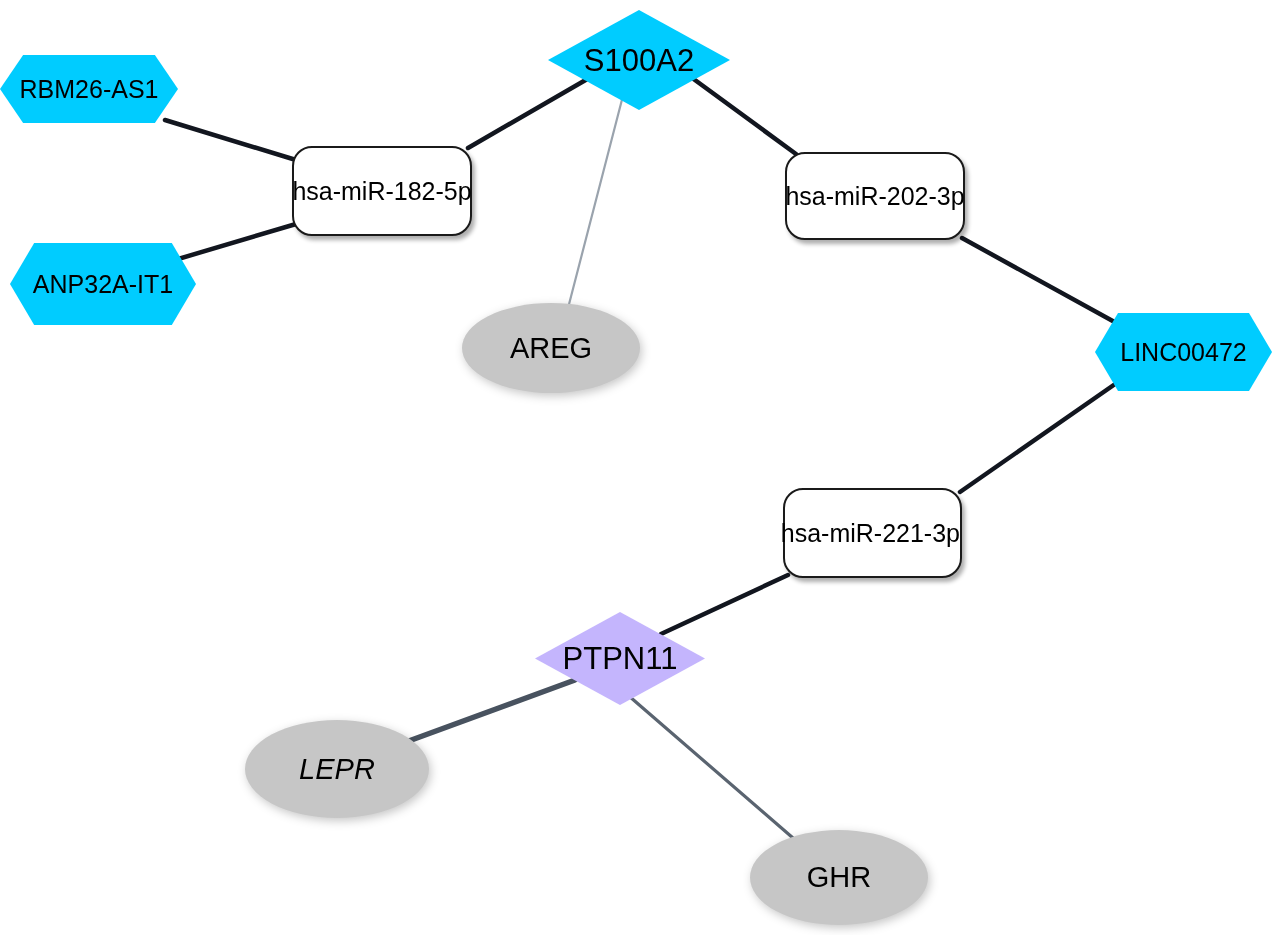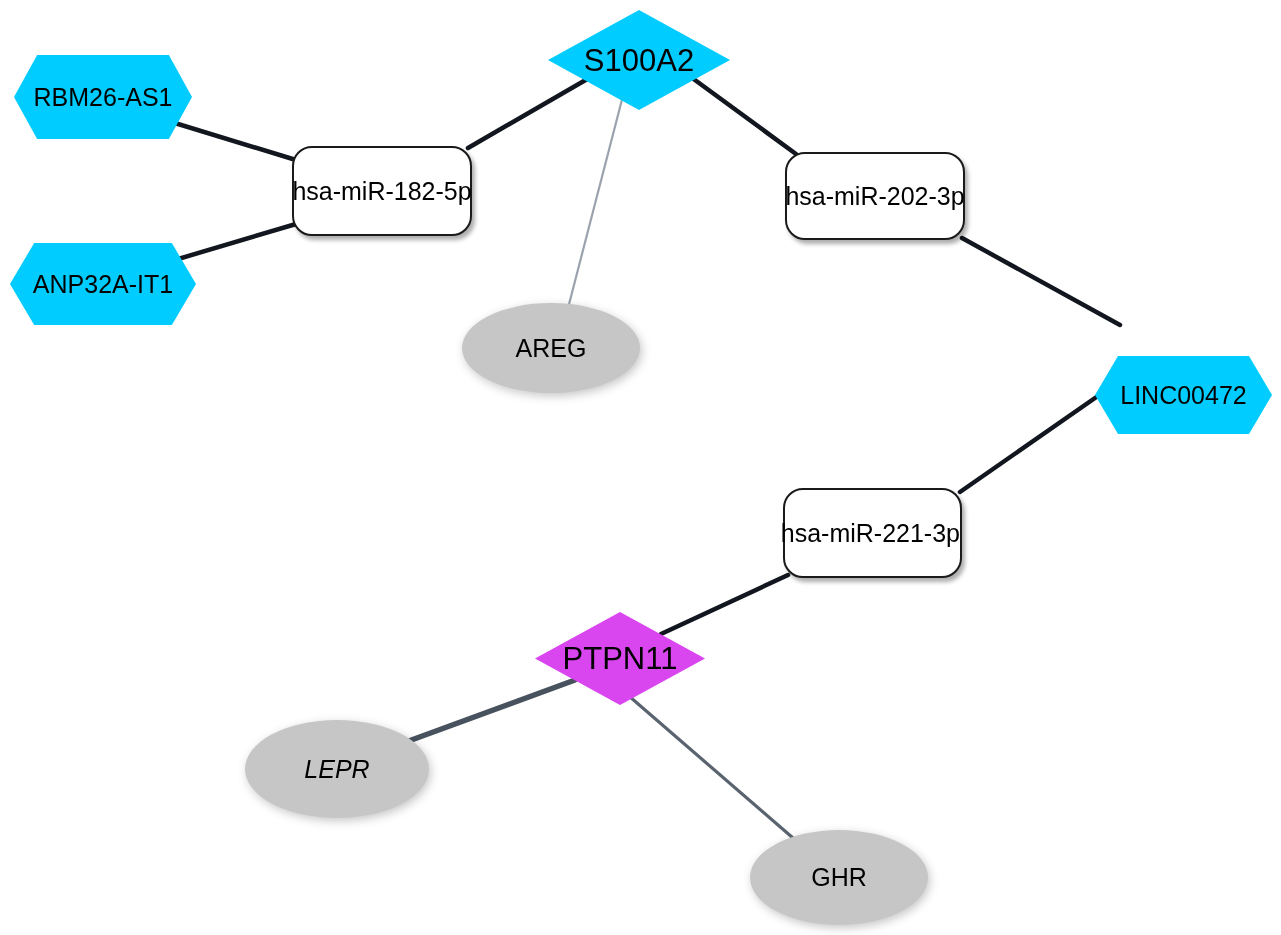--- a/index.html
+++ b/index.html
@@ -64,21 +64,21 @@
     border-radius: 20px;
     box-shadow: 3px 4px 4px rgba(0,0,0,0.32);
     font-size: 25px;
   }
 
   
   .node-ellipse {
     background: #c6c6c6;
     border-radius: 50%;
     filter: drop-shadow(2px 3px 5px rgba(0,0,0,0.22));
-    font-size: 25px;
+    font-size: 29px;
   }
 </style>
 </head>
 <body>
 
 <div id="canvas">
 
   <svg id="edge-layer" viewBox="0 0 1281 935" xmlns="http://www.w3.org/2000/svg">
       <line x1="165" y1="120" x2="296" y2="160" stroke="#12161f" stroke-width="4.5" stroke-linecap="round"></line>
       <line x1="168" y1="262" x2="296" y2="224" stroke="#12161f" stroke-width="4.5" stroke-linecap="round"></line>
@@ -86,45 +86,45 @@
       <line x1="625" y1="88" x2="567" y2="312" stroke="#9aa3ad" stroke-width="2.2" stroke-linecap="round"></line>
       <line x1="684" y1="72" x2="796" y2="154" stroke="#12161f" stroke-width="4.5" stroke-linecap="round"></line>
       <line x1="962" y1="238" x2="1120" y2="325" stroke="#12161f" stroke-width="4.5" stroke-linecap="round"></line>
       <line x1="1118" y1="382" x2="960" y2="492" stroke="#12161f" stroke-width="4.5" stroke-linecap="round"></line>
       <line x1="788" y1="575" x2="661" y2="634" stroke="#12161f" stroke-width="4.5" stroke-linecap="round"></line>
       <line x1="575" y1="680" x2="406" y2="742" stroke="#48525f" stroke-width="5.5" stroke-linecap="round"></line>
       <line x1="622" y1="690" x2="793" y2="838" stroke="#5a6470" stroke-width="3.2" stroke-linecap="round"></line>
     </svg>
 
   <div id="node-layer">
-      <div class="node node-hexagon" style="left: 14px; top: 55px; width: 178px; height: 84px; background: rgb(0, 204, 255);">
+      <div class="node node-hexagon" style="left: 0; top: 55px; width: 178px; height: 68px; background: rgb(0, 204, 255);">
         <span class="node-label">RBM26-AS1</span>
       </div>
       <div class="node node-hexagon" style="left: 10px; top: 243px; width: 186px; height: 82px; background: rgb(0, 204, 255);">
         <span class="node-label">ANP32A-IT1</span>
       </div>
       <div class="node node-roundrect" style="left: 292px; top: 146px; width: 180px; height: 90px; background: rgb(255, 255, 255);">
         <span class="node-label">hsa-miR-182-5p</span>
       </div>
       <div class="node node-diamond" style="left: 548px; top: 10px; width: 182px; height: 100px; background: rgb(0, 204, 255);">
         <span class="node-label">S100A2</span>
       </div>
       <div class="node node-ellipse" style="left: 462px; top: 303px; width: 178px; height: 90px; background: rgb(198, 198, 198);">
         <span class="node-label">AREG</span>
       </div>
       <div class="node node-roundrect" style="left: 785px; top: 152px; width: 180px; height: 88px; background: rgb(255, 255, 255);">
         <span class="node-label">hsa-miR-202-3p</span>
       </div>
-      <div class="node node-hexagon" style="left: 1095px; top: 313px; width: 177px; height: 78px; background: rgb(0, 204, 255); margin-top: 43px;">
+      <div class="node node-hexagon" style="left: 1095px; top: 313px; width: 177px; height: 78px; background: rgb(0, 204, 255);">
         <span class="node-label">LINC00472</span>
       </div>
       <div class="node node-roundrect" style="left: 783px; top: 488px; width: 179px; height: 90px; background: rgb(255, 255, 255); justify-content: flex-end;">
         <span class="node-label">hsa-miR-221-3p</span>
       </div>
-      <div class="node node-diamond" style="left: 535px; top: 612px; width: 170px; height: 93px; background: #d946ef;">
+      <div class="node node-diamond" style="left: 535px; top: 612px; width: 170px; height: 93px; background: #c4b5fd;">
         <span class="node-label">PTPN11</span>
       </div>
       <div class="node node-ellipse" style="left: 245px; top: 720px; width: 184px; height: 98px; background: rgb(198, 198, 198); font-style: italic;">
         <span class="node-label">LEPR</span>
       </div>
       <div class="node node-ellipse" style="left: 750px; top: 830px; width: 178px; height: 95px; background: rgb(198, 198, 198);">
         <span class="node-label">GHR</span>
       </div>
     </div>
 

